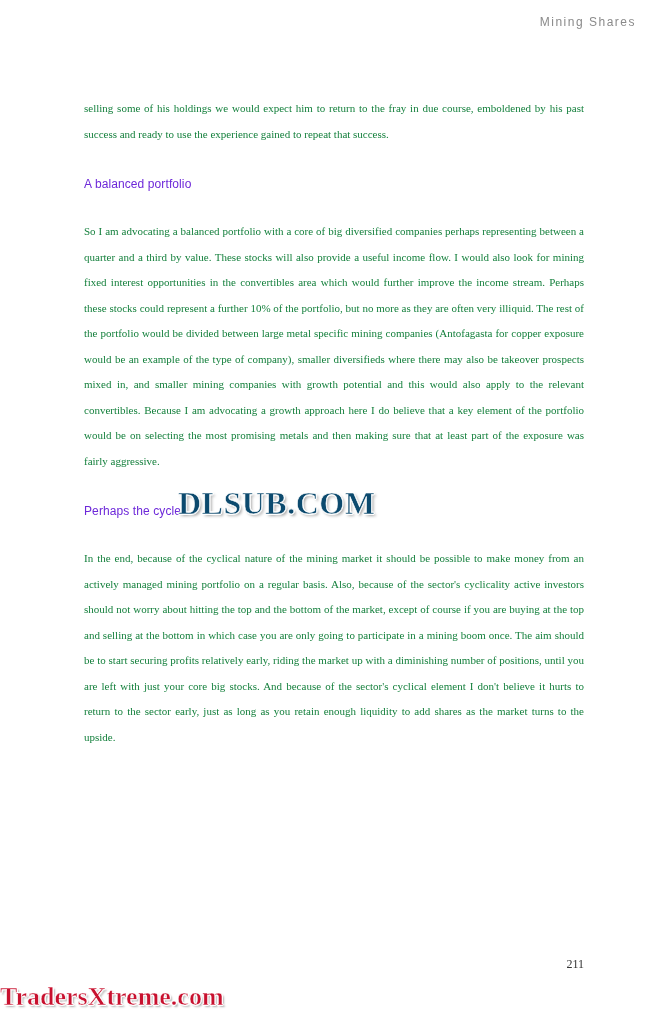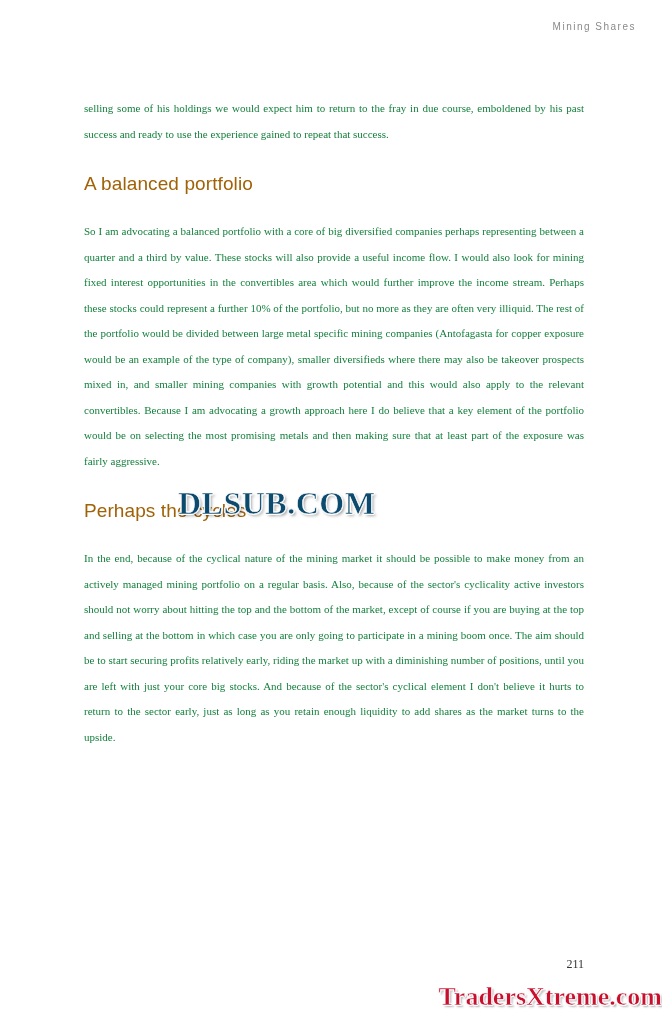--- a/index.html
+++ b/index.html
@@ -34,24 +34,24 @@
   .brand-mark .brand-title {
     font-family: "Liberation Serif", serif;
     font-weight: bold;
     font-size: 33px;
     letter-spacing: 0.5px;
     color: #c8102e;
     text-shadow: 1px 1px 0 rgba(0,0,0,0.25);
   }
   .brand-mark .brand-sub {
     font-family: "Liberation Sans", sans-serif;
-    font-size: 10px;
+    font-size: 12px;
     color: #8a8a8a;
     letter-spacing: 1.5px;
-    margin-top: 16px;
+    margin-top: 10px;
   }
 
   
   .content {
     position: absolute;
     left: 84px;
     top: 96px;
     width: 500px;
   }
 
@@ -62,23 +62,23 @@
     text-align: justify;
     text-justify: inter-word;
     color: #15803d;
     hyphens: none;
   }
 
   h2.heading {
     margin: 0 0 24px 0;
     font-family: "Liberation Sans", sans-serif;
     font-weight: normal;
-    font-size: 19px;
+    font-size: 12px;
     line-height: 22px;
-    color: #a16207;
+    color: #6d28d9;
     letter-spacing: 0.1px;
   }
 
   
   .center-watermark {
     position: absolute;
     left: 178px;
     top: 485px;
     font-family: "Liberation Serif", serif;
     font-weight: bold;
@@ -102,21 +102,21 @@
     font-family: Liberation Serif, serif;
     font-size: 12px;
     color: #333333;
     margin-top: 18px;
   }
   .footer-mark {
     position: absolute;
     left: 0;
     right: 0;
     bottom: 12px;
-    text-align: right;
+    text-align: left;
     font-family: "Liberation Serif", serif;
     font-weight: bold;
     font-size: 26px;
     color: #c8102e;
     text-shadow:
       1px 0 0 #ffffff, -1px 0 0 #ffffff,
       0 1px 0 #ffffff, 0 -1px 0 #ffffff,
       2px 2px 2px rgba(0,0,0,0.3);
     -webkit-text-stroke: 0.5px #ffffff;
     user-select: none;

